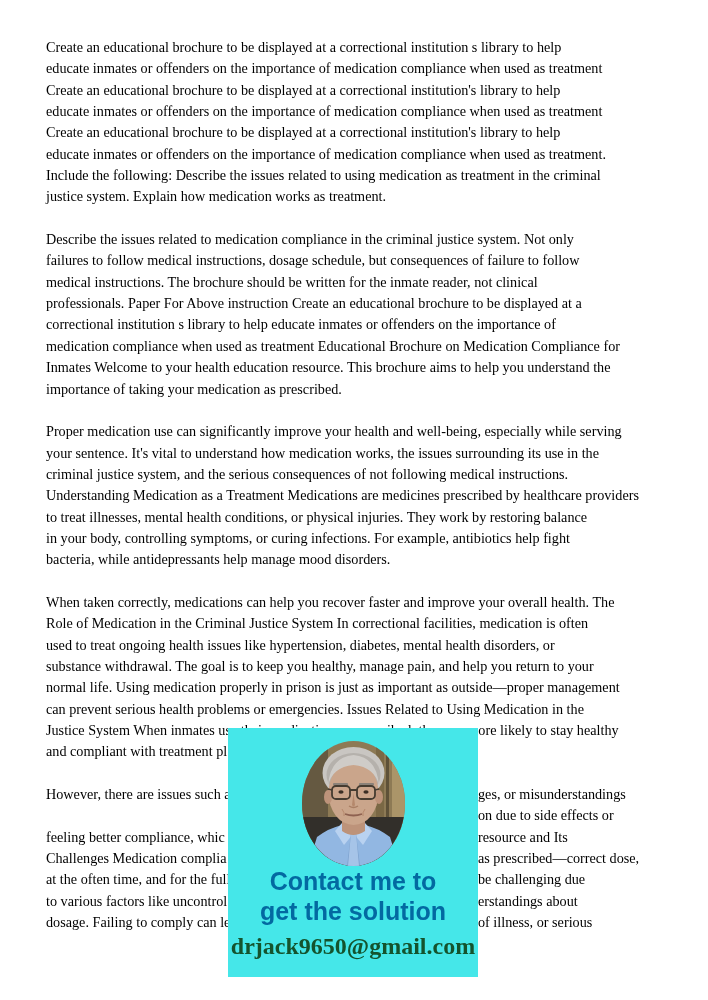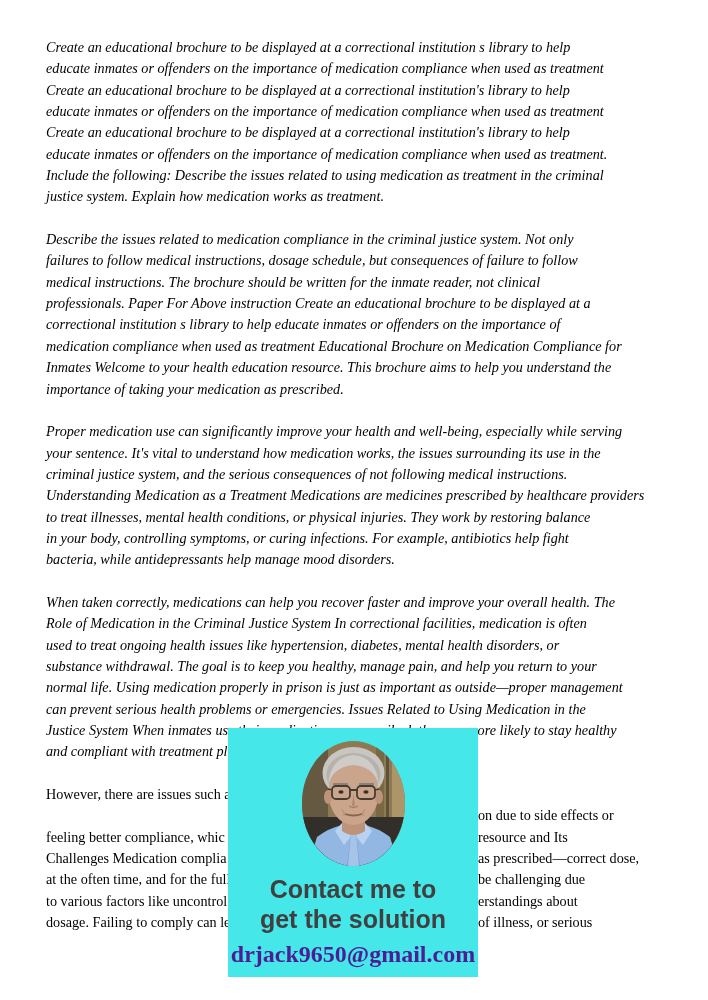--- a/index.html
+++ b/index.html
@@ -8,45 +8,44 @@
     background:#ffffff;
     font-family:"Liberation Serif", serif;
   }
   .doc-text{
     position:absolute;left:46px;top:37px;width:620px;
     font-size:14.2px;line-height:21.35px;color:#000000;
   }
   .para{
     margin:0 0 21.35px 0;
     white-space:pre; 
-    font-style:italic;
   }
   .p5-line{position:relative;height:21.35px;}
   .p5-left{position:absolute;left:0;top:0;white-space:nowrap;}
   .p5-right{position:absolute;left:432px;top:0;white-space:nowrap;}
 
   .contact-card{
     position:absolute;left:228px;top:728px;width:250px;height:249px;
     background:#45e7e9;z-index:10;text-align:center;
   }
   .avatar{
     width:103px;height:125px;margin:13px auto 0 auto;
     border-radius:50%;overflow:hidden;
   }
   .avatar svg{display:block;}
   .card-heading{
-    margin-top:8px;
+    margin-top:0px;
     font-family:"Liberation Sans", sans-serif;
-    font-weight:bold;font-size:25px;line-height:30px;color:#404040;
+    font-weight:bold;font-size:25px;line-height:30px;color:#0369a1;
     letter-spacing:0px;
   }
   .card-email{
     margin-top:6px;
     font-family:"Liberation Serif", serif;
-    font-weight:bold;font-size:24px;line-height:28px;color:#4c1d95;
+    font-weight:bold;font-size:24px;line-height:28px;color:#14532d;
   }
 </style>
 </head>
 <body>
 
 <div class="doc-text">
   <p class="para">Create an educational brochure to be displayed at a correctional institution s library to help
 educate inmates or offenders on the importance of medication compliance when used as treatment
 Create an educational brochure to be displayed at a correctional institution's library to help
 educate inmates or offenders on the importance of medication compliance when used as treatment
@@ -74,20 +73,21 @@
 used to treat ongoing health issues like hypertension, diabetes, mental health disorders, or
 substance withdrawal. The goal is to keep you healthy, manage pain, and help you return to your
 normal life. Using medication properly in prison is just as important as outside—proper management
 can prevent serious health problems or emergencies. Issues Related to Using Medication in the
 Justice System When inmates use their medication as prescribed, they are more likely to stay healthy
 and compliant with treatment pl</p>
 
   <div>
     <div class="p5-line">
       <span class="p5-left">However, there are issues such a</span>
+      <span class="p5-right">ges, or misunderstandings</span>
     </div>
     <div class="p5-line">
       <span class="p5-right">on due to side effects or</span>
     </div>
     <div class="p5-line">
       <span class="p5-left">feeling better compliance, whic</span>
       <span class="p5-right">resource and Its</span>
     </div>
     <div class="p5-line">
       <span class="p5-left">Challenges Medication complia</span>

